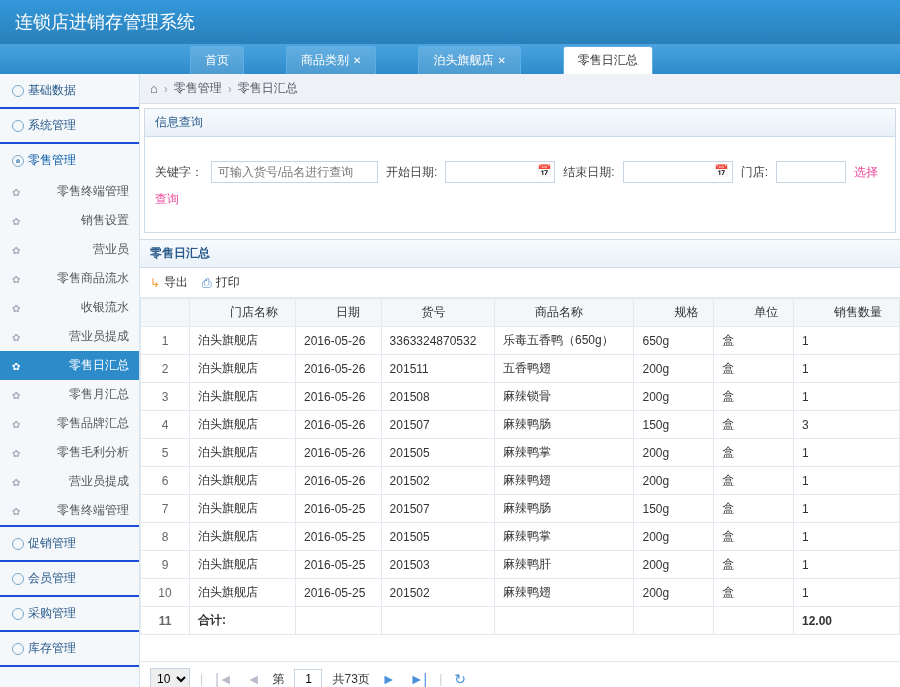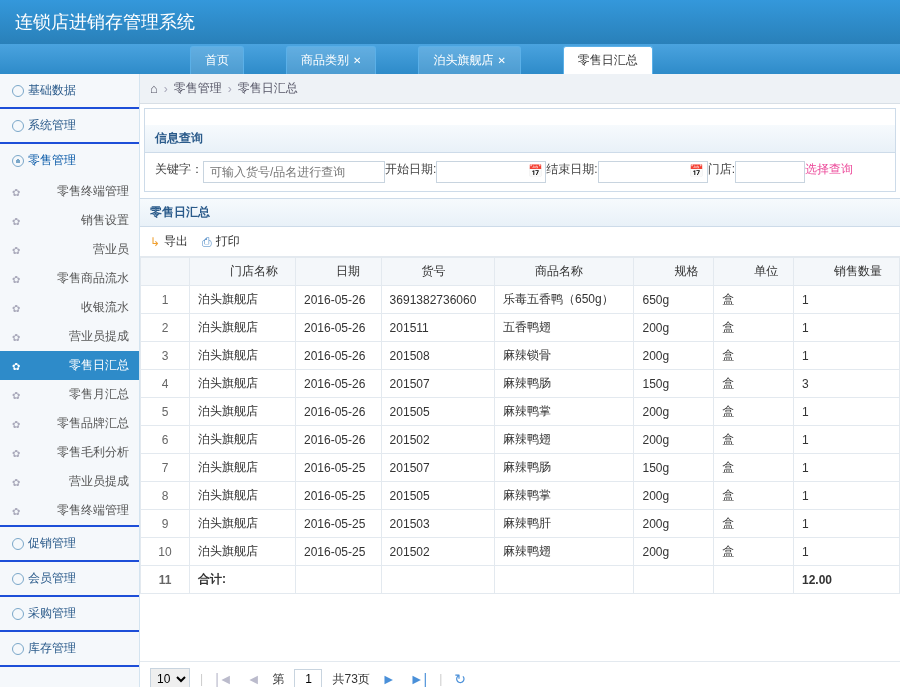--- a/index.html
+++ b/index.html
@@ -27,22 +27,22 @@
 .side-item.active { background: #2e8bc9; color: #fff; }
 .side-item.active::before { color: #fff; }
 
 .main { flex: 1; display: flex; flex-direction: column; overflow: hidden; }
 
 .breadcrumb { background: #eef2f6; border-bottom: 1px solid #d8dfe6; padding: 6px 10px; display: flex; align-items: center; gap: 6px; color: #556; }
 .breadcrumb .sep { color: #aab; }
 .home-icon { font-size: 13px; color: #556; }
 
 .panel { margin: 4px; border: 1px solid #cddbe9; }
-.panel-hd { background: linear-gradient(to bottom, #f6fafd, #e9f1f8); padding: 5px 10px; font-weight: bold; color: #2a5a8a; border-bottom: 1px solid #cddbe9; margin-top: 16px; }
-.panel-bd { padding: 8px 10px; display: flex; gap: 0; flex-wrap: wrap; }
+.panel-hd { background: linear-gradient(to bottom, #f6fafd, #e9f1f8); padding: 5px 10px; font-weight: normal; color: #2a5a8a; border-bottom: 1px solid #cddbe9; }
+.panel-bd { padding: 24px 10px; display: flex; align-items: center; gap: 8px; flex-wrap: wrap; }
 .panel-bd label { color: #444; }
 .panel-bd input[type="text"] { border: 1px solid #c8d4df; padding: 3px 6px; height: 22px; font-size: 12px; }
 .date-wrap { position: relative; display: inline-flex; }
 .date-wrap input { width: 110px; padding-right: 22px; }
 .date-wrap .cal { position: absolute; right: 3px; top: 3px; font-size: 12px; color: #d9534f; }
 .lnk { color: #ec4899; cursor: pointer; text-decoration: none; }
 
 .section-hd { background: linear-gradient(to bottom, #f6fafd, #e9f1f8); padding: 5px 10px; font-weight: bold; color: #2a5a8a; border: 1px solid #cddbe9; border-left: none; border-right: none; margin-top: 2px; }
 
 .toolbar { padding: 6px 10px; display: flex; align-items: center; gap: 14px; border-bottom: 1px solid #e3e9ef; }
@@ -133,21 +133,21 @@
       <span class="sep">›</span>
       <span>零售管理</span>
       <span class="sep">›</span>
       <span>零售日汇总</span>
     </div>
 
     <div class="panel">
       <div class="panel-hd">信息查询</div>
       <div class="panel-bd">
         <label>关键字：</label>
-        <input type="text" style="width: 182px;" placeholder="可输入货号/品名进行查询">
+        <input type="text" style="width: 167px;" placeholder="可输入货号/品名进行查询">
         <label>开始日期:</label>
         <span class="date-wrap">
           <input type="text" style="">
           <span class="cal">📅</span>
         </span>
         <label>结束日期:</label>
         <span class="date-wrap">
           <input type="text" style="">
           <span class="cal">📅</span>
         </span>
@@ -183,21 +183,21 @@
               <th>规格</th>
               <th>单位</th>
               <th>销售数量</th>
             </tr>
           </thead>
         <tbody id="grid-body">
             <tr>
               <td class="rownum">1</td>
               <td>泊头旗舰店</td>
               <td>2016-05-26</td>
-              <td>3691382736060</td>
+              <td>3363324870532</td>
               <td>乐毒五香鸭（650g）</td>
               <td>650g</td>
               <td>盒</td>
               <td>1</td>
             </tr>
             <tr>
               <td class="rownum">2</td>
               <td>泊头旗舰店</td>
               <td>2016-05-26</td>
               <td>201511</td>

